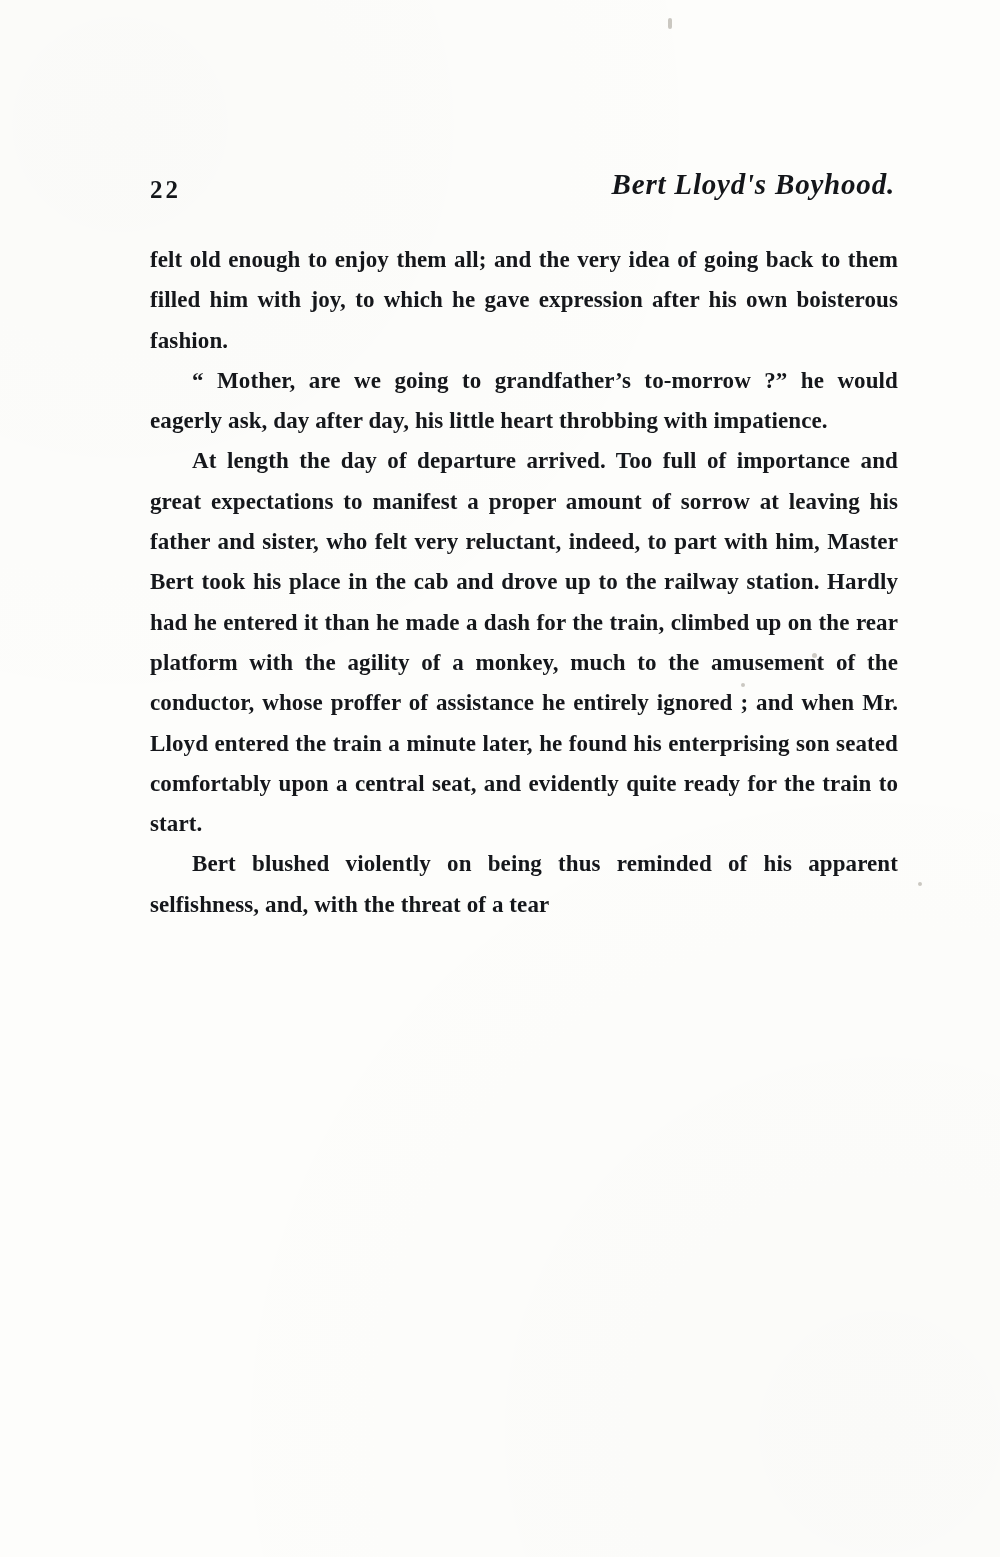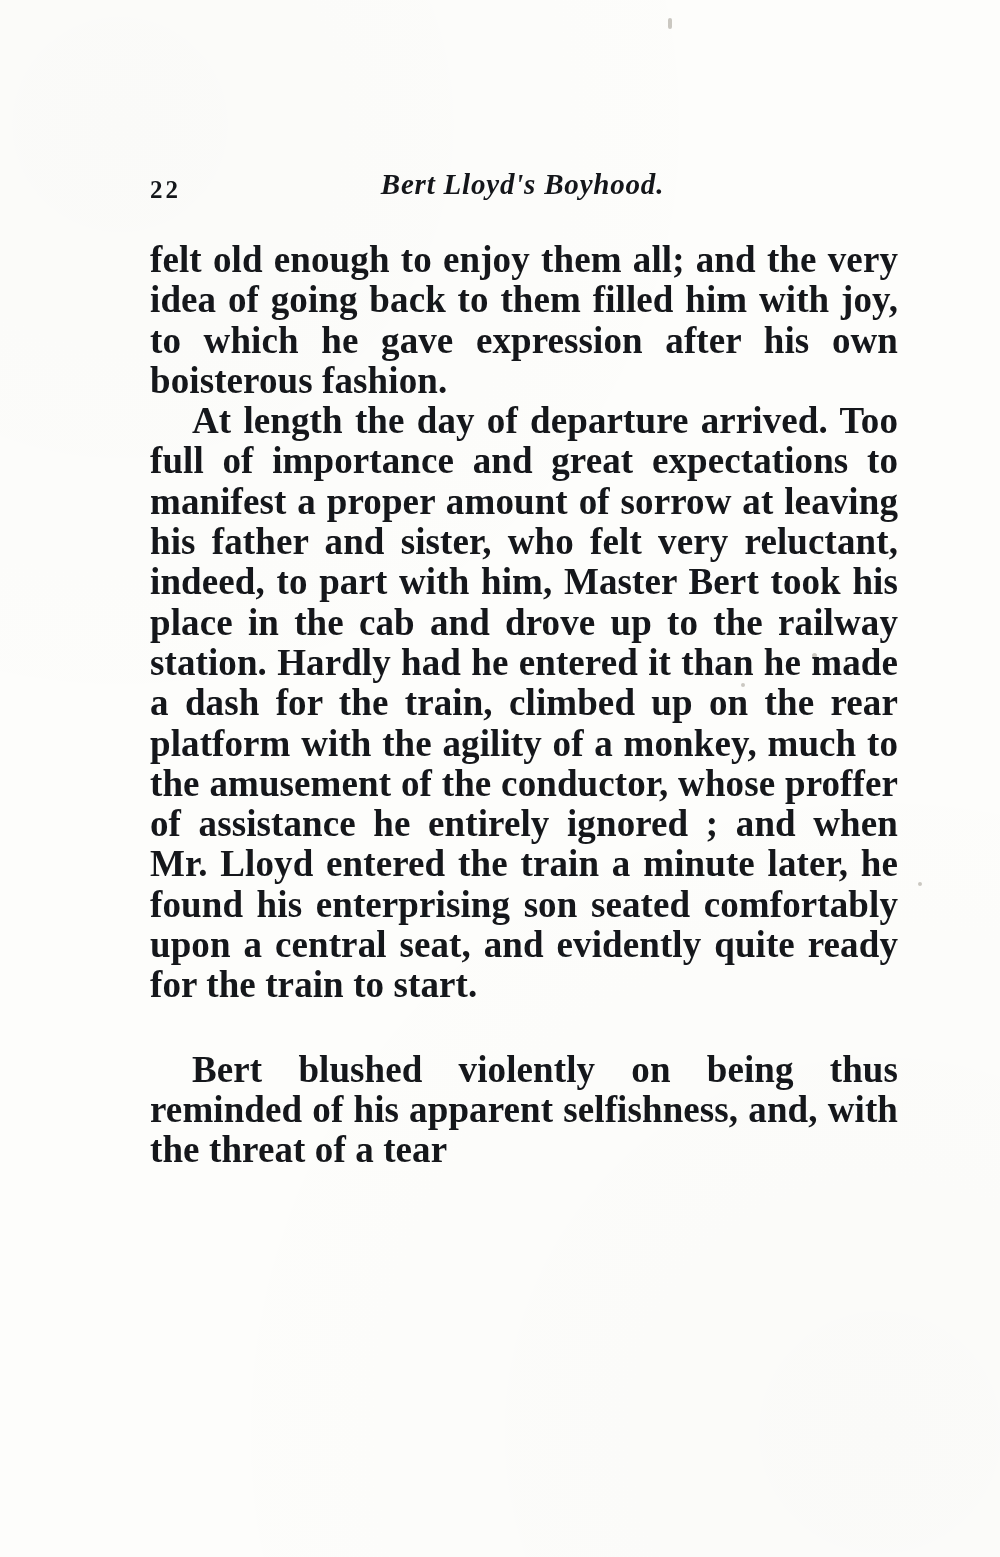--- a/index.html
+++ b/index.html
@@ -44,47 +44,46 @@
     top: 8px;
     font-size: 25px;
     letter-spacing: 3px;
     color: #14161a;
   }
   .running-title {
     position: absolute;
     left: 0;
     top: 0;
     width: 745px;
-    text-align: center;
+    text-align: right;
     font-style: italic;
     font-size: 29px;
     letter-spacing: 0.8px;
     color: #14161a;
   }
   .body-text {
     position: absolute;
     left: 150px;
     top: 240px;
     width: 748px;
   }
   p.para {
     margin: 0;
-    font-size: 37px;
+    font-size: 23px;
     line-height: 40.3px;
     text-align: justify;
     text-justify: inter-word;
     color: #15171b;
     letter-spacing: 0.1px;
   }
   p.para.indent {
     text-indent: 42px;
   }
   p.para:last-child {
     text-align: justify;
-    margin-top: 44px;
   }
   .lastline-nojustify {
     text-align: justify;
   }
   .speck {
     position: absolute;
     background: #b9b6ae;
     border-radius: 50%;
     opacity: 0.75;
   }
@@ -101,17 +100,18 @@
   <div class="speck" style="left:741px; top:683px; width:4px; height:4px;"></div>
   <div class="speck" style="left:918px; top:882px; width:4px; height:4px;"></div>
 
   <div class="header">
     <div class="folio">22</div>
     <div class="running-title">Bert Lloyd's Boyhood.</div>
   </div>
 
   <div class="body-text">
     <p class="para">felt old enough to enjoy them all; and the very idea of going back to them filled him with joy, to which he gave expression after his own boisterous fashion.</p>
+    <p class="para indent">“ Mother, are we going to grandfather’s to-morrow ?” he would eagerly ask, day after day, his little heart throbbing with impatience.</p>
     <p class="para indent">At length the day of departure arrived.  Too full of importance and great expectations to manifest a proper amount of sorrow at leaving his father and sister, who felt very reluctant, indeed, to part with him, Master Bert took his place in the cab and drove up to the railway station.  Hardly had he entered it than he made a dash for the train, climbed up on the rear platform with the agility of a monkey, much to the amusement of the conductor, whose proffer of assistance he entirely ignored ; and when Mr. Lloyd entered the train a minute later, he found his enterprising son seated comfortably upon a central seat, and evidently quite ready for the train to start.</p>
     <p class="para indent lastline-nojustify">Bert blushed violently on being thus reminded of his apparent selfishness, and, with the threat of a tear</p>
   </div>
 
 </div>
 
 </body></html>

